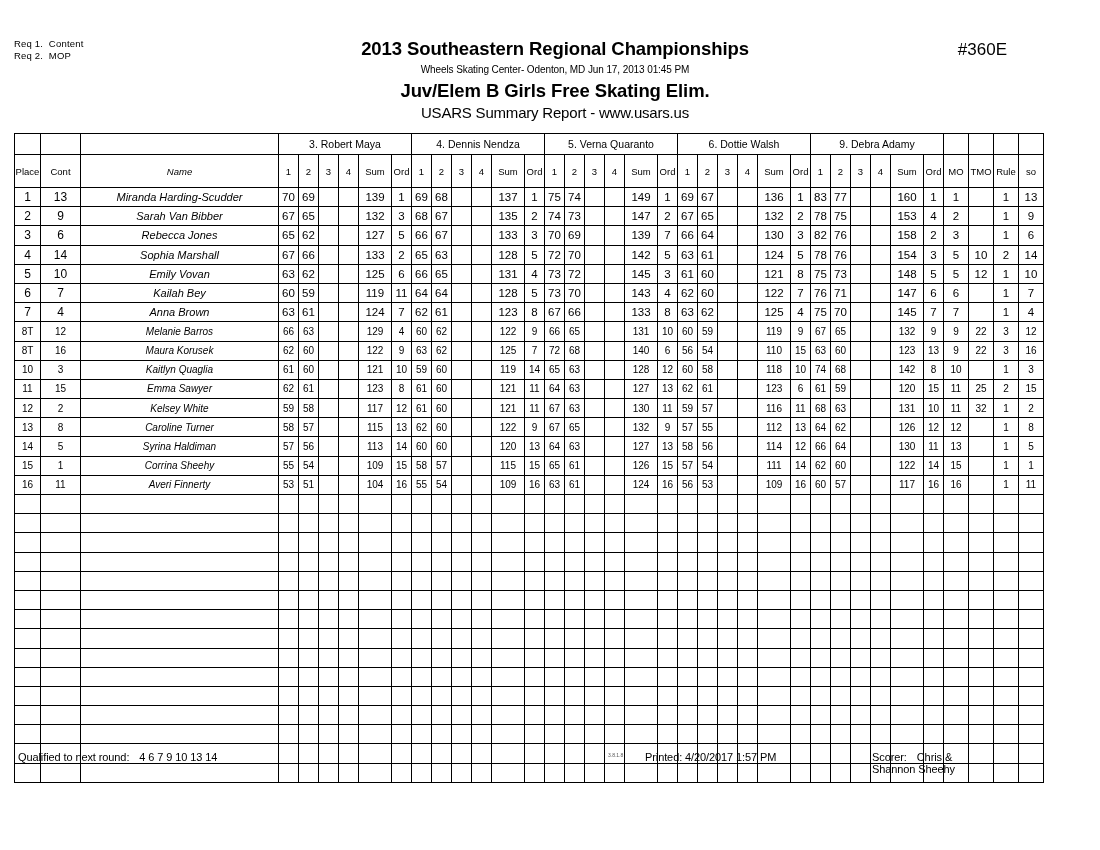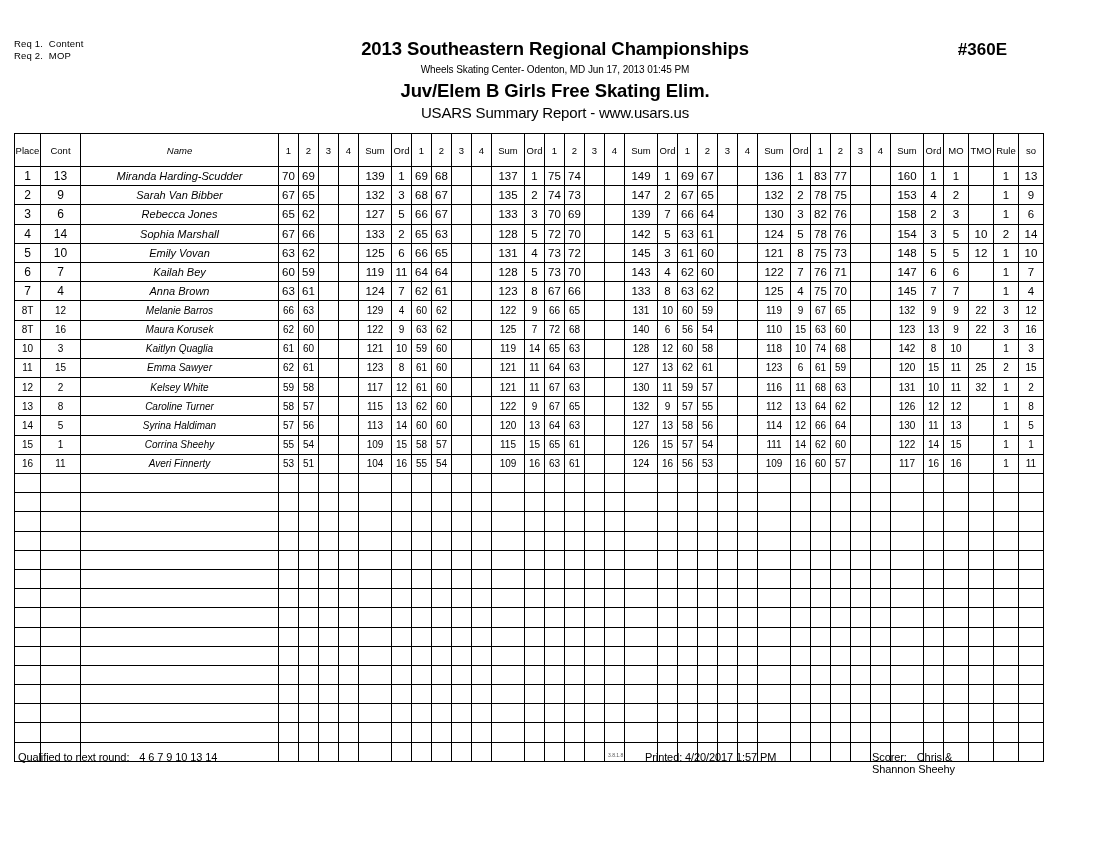--- a/index.html
+++ b/index.html
@@ -53,21 +53,21 @@
   }
   #report-line {
     font-size: 15px;
     line-height: 21px;
     letter-spacing: -0.2px;
   }
   #event-number {
     position: absolute;
     right: 57px; top: 24px;
     font-size: 17px;
-    font-weight: bold;
+    font-weight: normal;
   }
 
   
   #results-table {
     position: absolute;
     left: 14px; top: 133px;
     border-collapse: collapse;
     font-size: 10px;
     table-layout: fixed;
   }
@@ -166,20 +166,34 @@
     <div id="venue-line">Wheels Skating Center- Odenton, MD  Jun 17, 2013  01:45 PM</div>
     <div id="division-title">Juv/Elem B Girls Free Skating Elim.</div>
     <div id="report-line">USARS Summary Report - www.usars.us</div>
   </div>
 
   <div id="event-number">#360E</div>
 </div>
 
 <table id="results-table">
   <tbody id="table-body">
+      <tr class="judge-band">
+        <td class="no-box c-place"></td>
+        <td class="no-box c-cont"></td>
+        <td class="no-box c-name"></td>
+        <td class="band-cell thick-left" colspan="6">3.  Robert Maya</td>
+        <td class="band-cell" colspan="6">4.  Dennis Nendza</td>
+        <td class="band-cell" colspan="6">5.  Verna Quaranto</td>
+        <td class="band-cell" colspan="6">6.  Dottie Walsh</td>
+        <td class="band-cell" colspan="6">9.  Debra Adamy</td>
+        <td class="no-box c-tail"></td>
+        <td class="no-box c-tail"></td>
+        <td class="no-box c-tail"></td>
+        <td class="no-box c-tail"></td>
+      </tr>
       <tr class="col-head header-underline">
         <td class="c-place">Place</td>
         <td class="c-cont">Cont</td>
         <td class="c-name">Name</td>
         <td class="c-s thick-left">1</td>
         <td class="c-s">2</td>
         <td class="c-s">3</td>
         <td class="c-s">4</td>
         <td class="c-sum" style="text-align: center;">Sum</td>
         <td class="c-ord thick-left thick-right">Ord</td>

